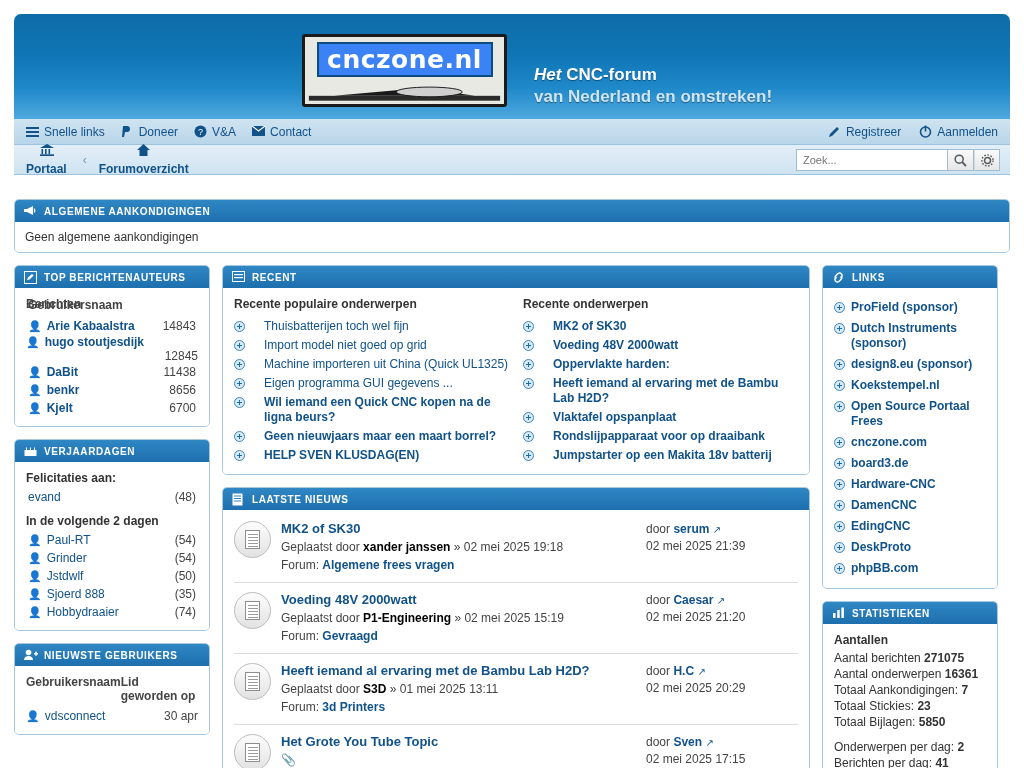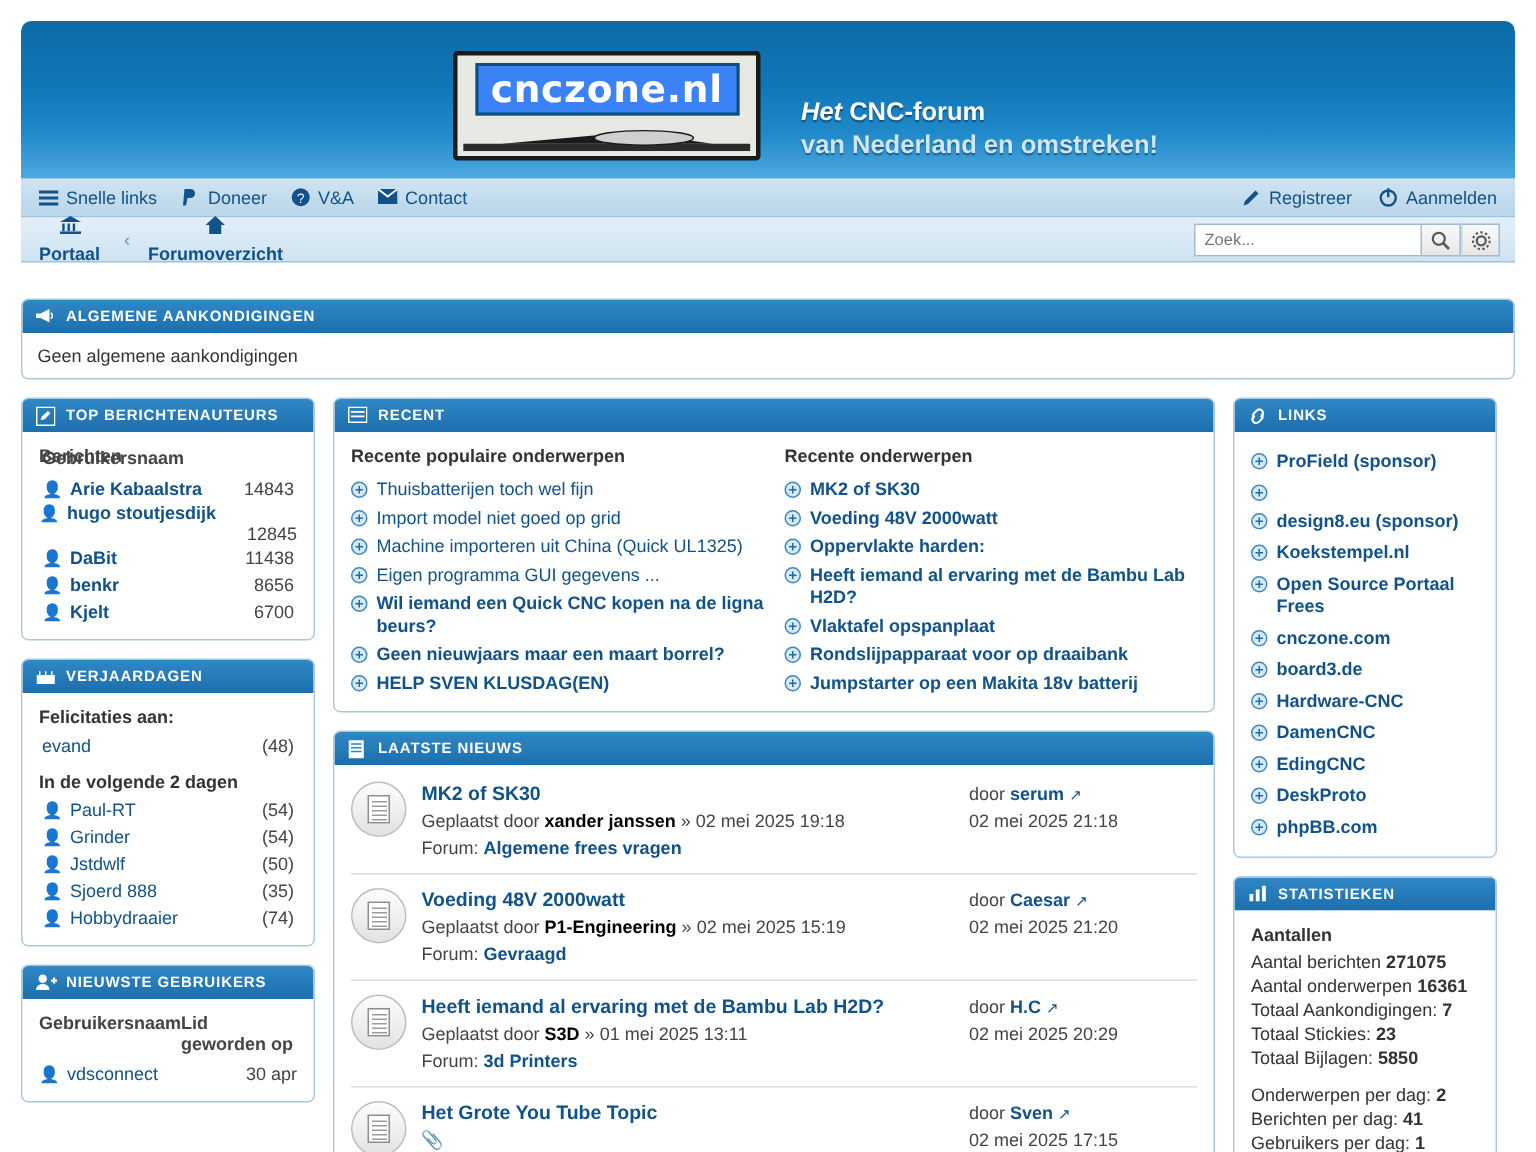--- a/index.html
+++ b/index.html
@@ -154,21 +154,21 @@
   .bd-row { display: flex; justify-content: space-between; padding: 2px 2px; }
   .bd-name { color: #105289; display: flex; align-items: center; gap: 5px;}
   .bd-age { color: #444; }
   .bd-sub { font-weight: bold; color: #333; margin: 8px 0 3px 0; }
 
   
   .recent-cols { display: flex; gap: 14px; }
   .recent-col { width: 50%; }
   .recent-h { font-weight: bold; color: #333; font-size: 12px; margin-bottom: 6px; }
   .rl { list-style: none; margin: 0; padding: 0; }
-  .rl li { display: flex; gap: 6px; align-items: flex-start; padding: 2px 0; line-height: 15px; }
+  .rl li { display: flex; gap: 19px; align-items: flex-start; padding: 2px 0; line-height: 15px; }
   .rl a { color: #105289; text-decoration: none; }
   .bullet {
     flex: 0 0 11px; width: 11px; height: 11px; margin-top: 2px;
     border-radius: 50%;
     border: 1px solid #3f87bd;
     background: #d6e9f7;
     position: relative;
   }
   .bullet:before, .bullet:after {
     content:""; position: absolute; background: #1c6ca8;
@@ -612,21 +612,21 @@
                 <div class="news-meta news-forum">
                   <span>Forum:</span>
                   <b>Algemene frees vragen</b>
                 </div>
               </div>
               <div class="news-right">
                 <div><span>door</span>
                   <span class="au">serum</span>
                   <span class="extlink">↗</span>
                 </div>
-                <div>02 mei 2025 21:18</div>
+                <div>02 mei 2025 21:39</div>
               </div>
             </div>
 
             <div class="news-item">
               <div class="news-ico">
                   <span class="doc-glyph"></span>
                 </div>
               <div class="news-main">
                 <a class="news-title" href="#">Voeding 48V 2000watt</a>
                 <div class="news-meta">
@@ -717,20 +717,21 @@
             </span>
             <span>Links</span>
           </div>
           <div class="panel-body">
             <div class="lnk">
                 <span class="bullet"></span>
                 <a href="#">ProField (sponsor)</a>
               </div>
             <div class="lnk">
                 <span class="bullet"></span>
+                <a href="#" style="font-weight:bold">Dutch Instruments (sponsor)</a>
               </div>
             <div class="lnk">
                 <span class="bullet"></span>
                 <a href="#" style="font-weight:bold">design8.eu (sponsor)</a>
               </div>
             <div class="lnk">
                 <span class="bullet"></span>
                 <a href="#" style="font-weight:bold">Koekstempel.nl</a>
               </div>
             <div class="lnk">

